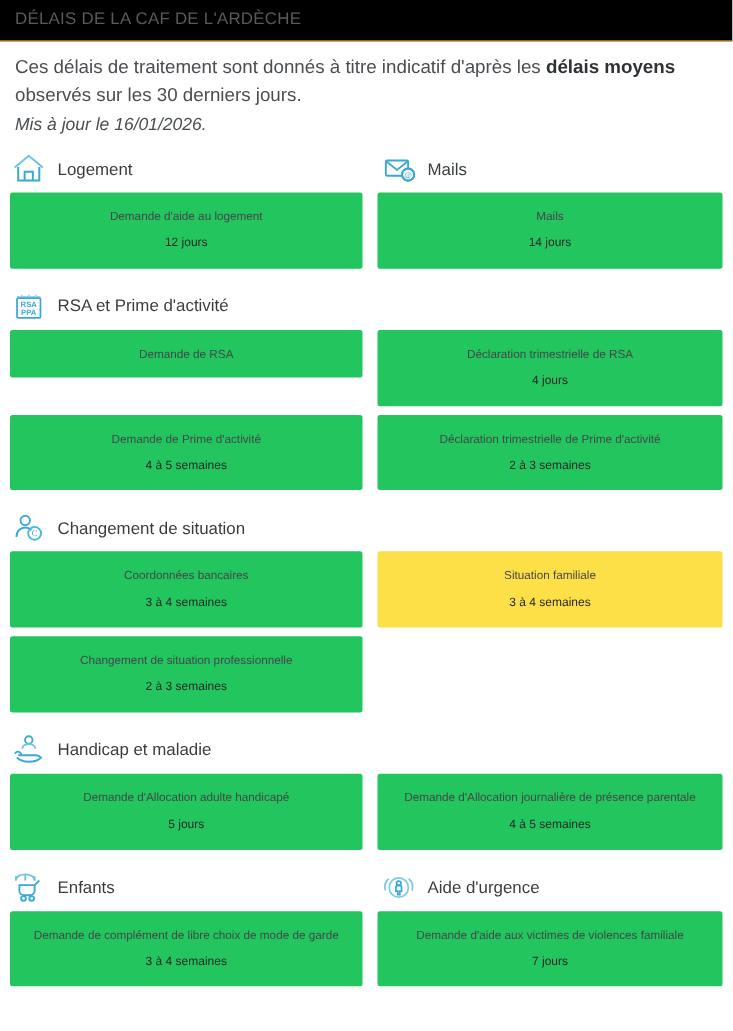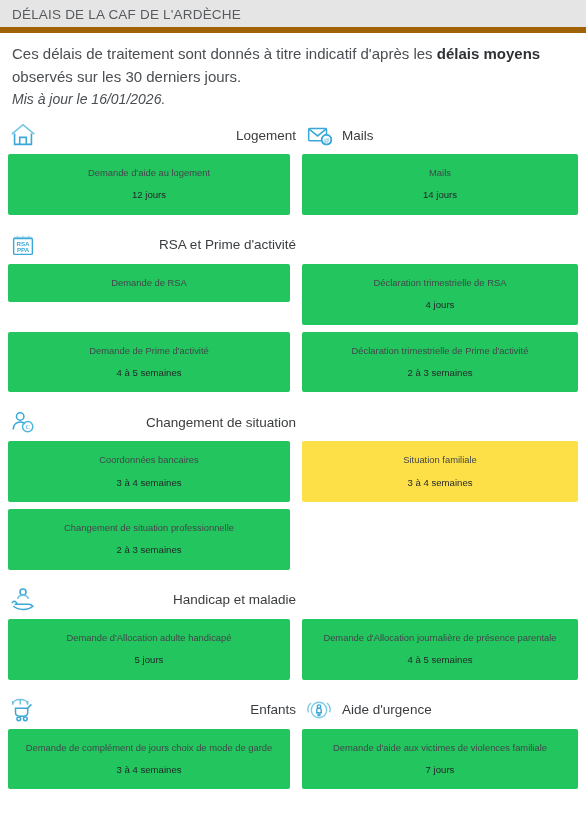--- a/index.html
+++ b/index.html
@@ -14,22 +14,22 @@
     color: #3c3c3c;
     overflow: hidden;
     position: relative;
   }
 
   
   .page-header {
     height: 33px;
     box-sizing: border-box;
     padding: 7px 0 0 12px;
-    border-bottom: 6px solid #a16207;
-    background: #e5e5e5;
+    border-bottom: 1px solid #a16207;
+    background: #000000;
   }
   .page-title {
     font-size: 13.5px;
     letter-spacing: 0.2px;
     color: #575b5f;
     font-weight: 400;
     margin: 0;
     white-space: nowrap;
   }
 
@@ -64,21 +64,21 @@
     align-items: center;
     gap: 0;
     padding: 0 0 4px 0;
     position: relative;
   }
   .section-head {
     display: flex;
     align-items: center;
     box-sizing: border-box;
   }
-  .section-head.col-left  { width: 296px; padding-left: 8px; justify-content: space-between; }
+  .section-head.col-left  { width: 296px; padding-left: 8px; }
   .section-head.col-right { width: 290px; padding-left: 8px; }
 
   .sec-icon {
     width: 30px;
     height: 30px;
     flex: 0 0 30px;
     display: block;
   }
   .sec-title {
     font-size: 13.5px;
@@ -337,21 +337,21 @@
             <path d="M13.6 16 C13.6 14.6 14.7 14 16 14 C17.3 14 18.4 14.6 18.4 16 V19 H16.9 V22 H15.1 V19 H13.6 Z"></path>
           </svg>
         </span>
         <span class="sec-title">Aide d'urgence</span>
       </div>
     </div>
 
     <div class="row">
       <div class="cell left">
         <div class="card">
-          <div class="card-label">Demande de complément de jours choix de mode de garde</div>
+          <div class="card-label">Demande de complément de libre choix de mode de garde</div>
           <div class="card-value">3 à 4 semaines</div>
         </div>
       </div>
       <div class="cell right">
         <div class="card">
           <div class="card-label">Demande d'aide aux victimes de violences familiale</div>
           <div class="card-value">7 jours</div>
         </div>
       </div>
     </div>

